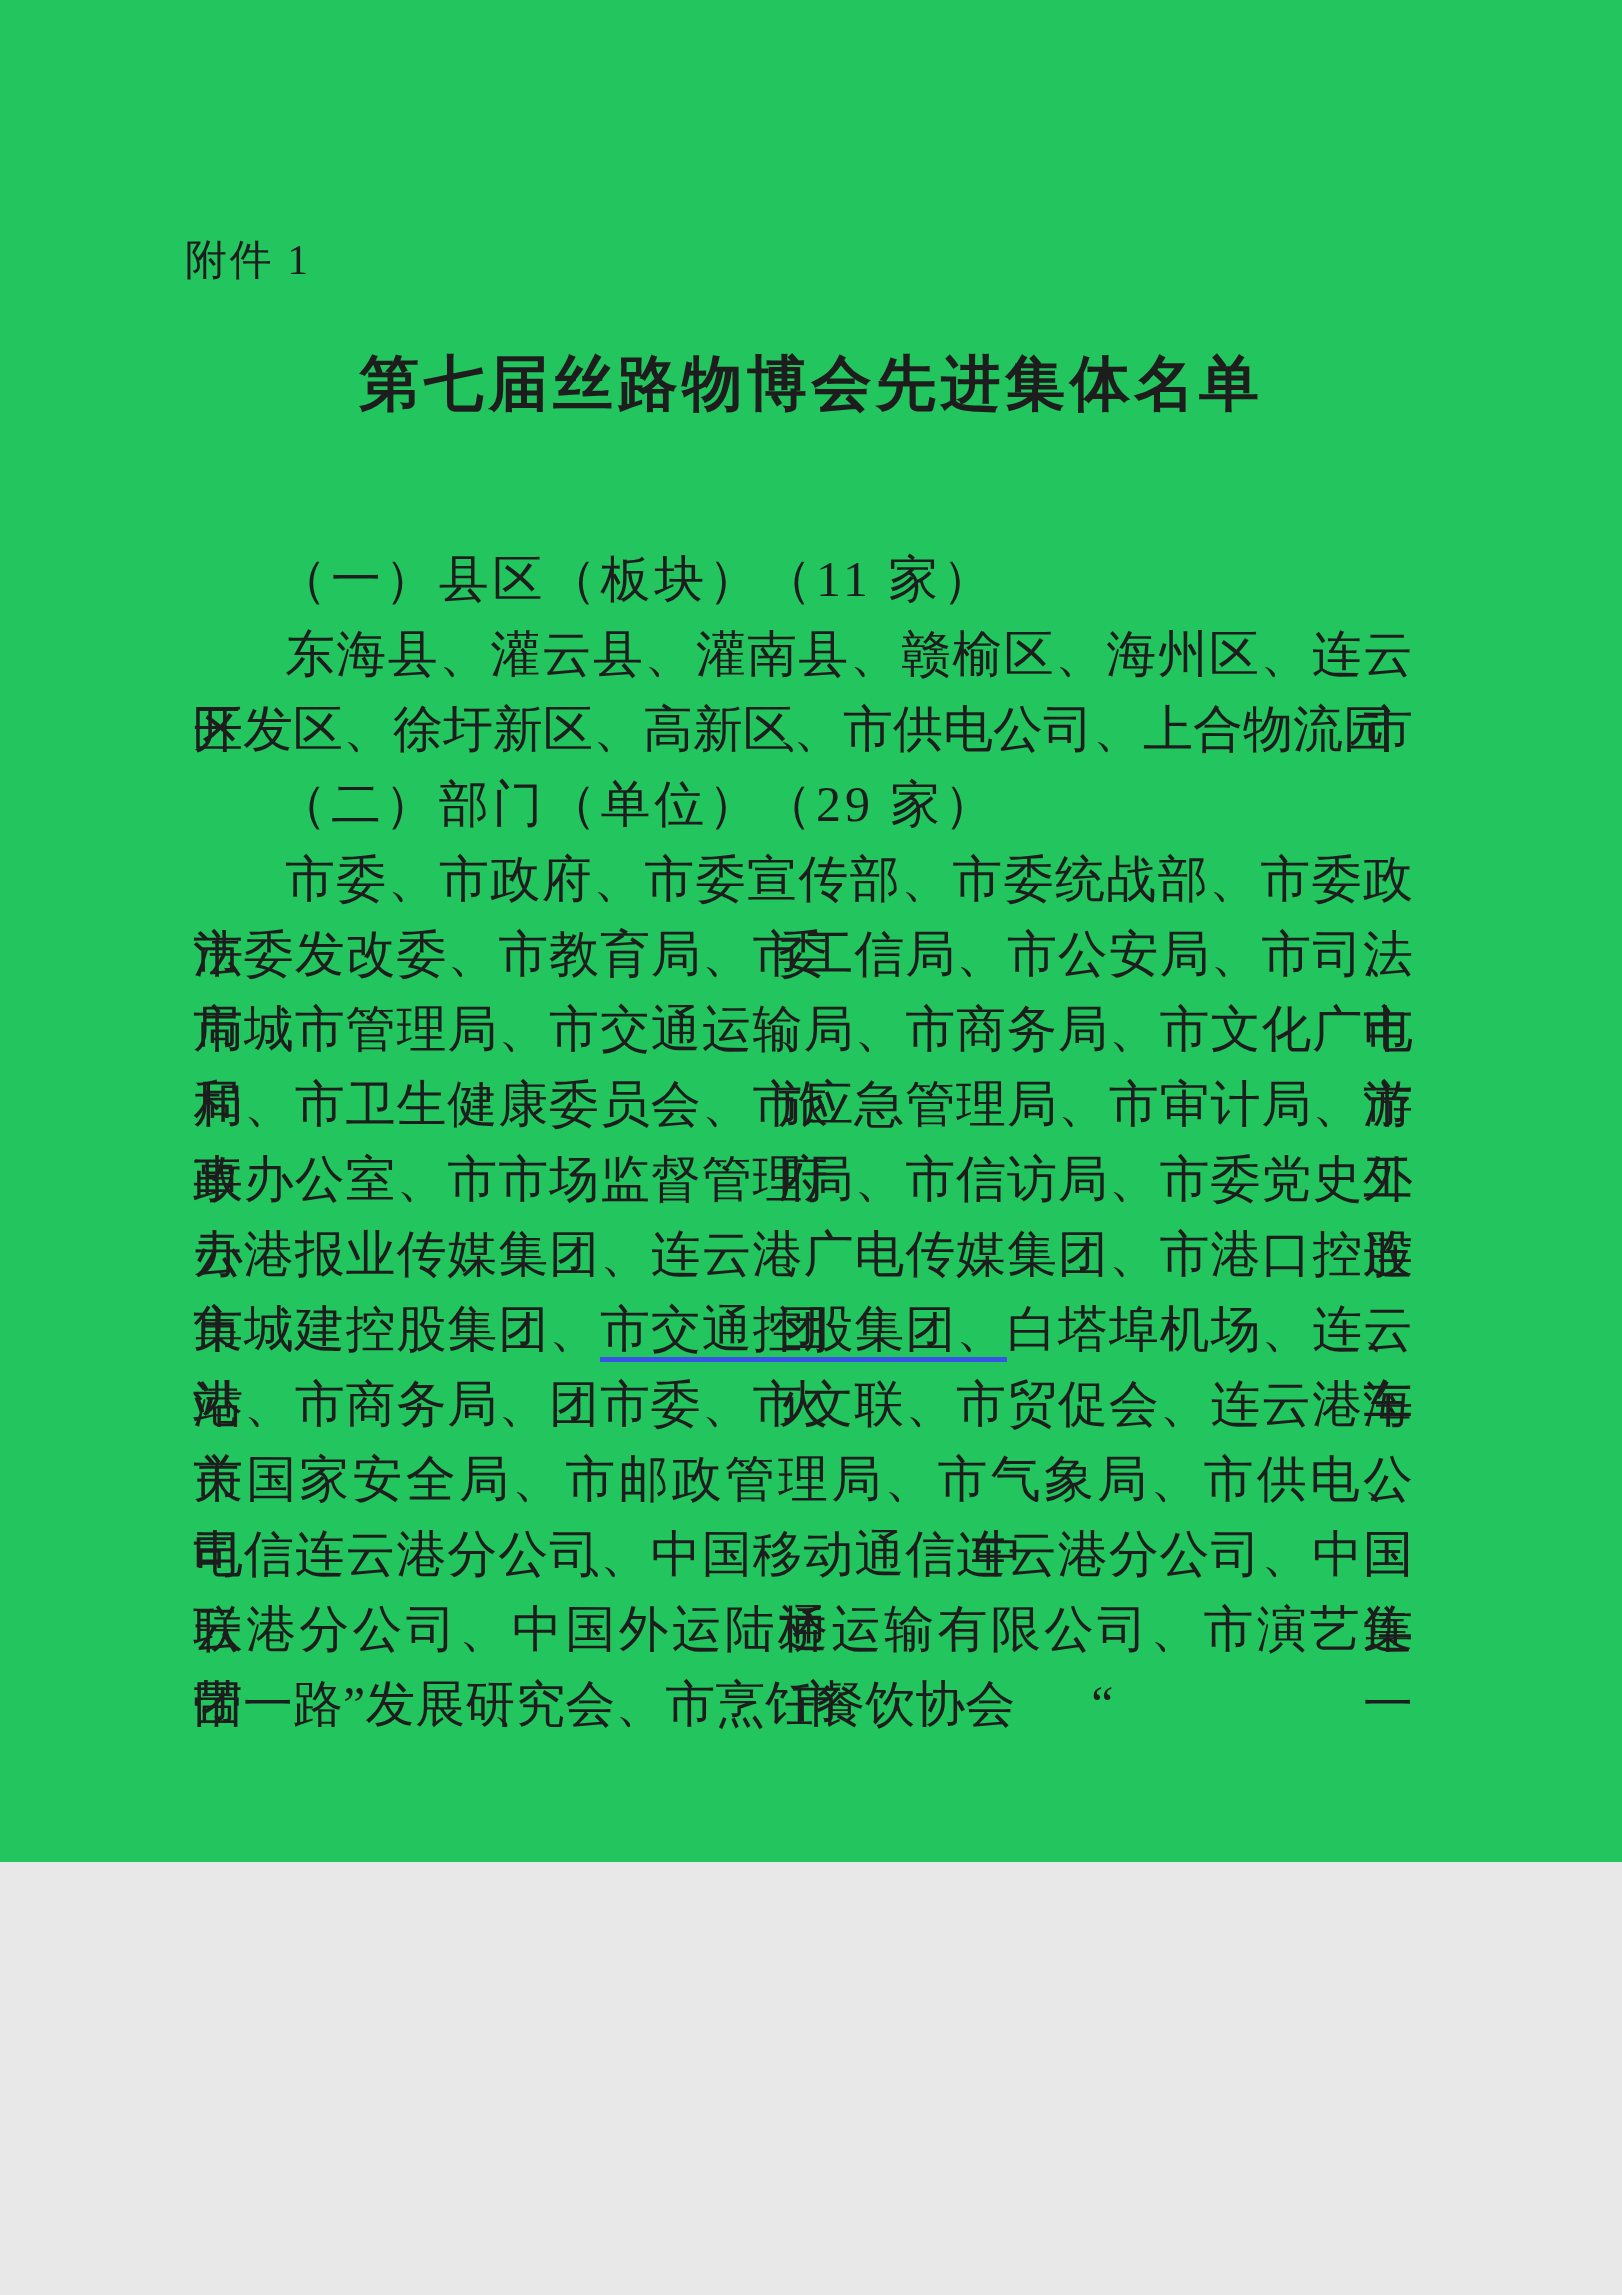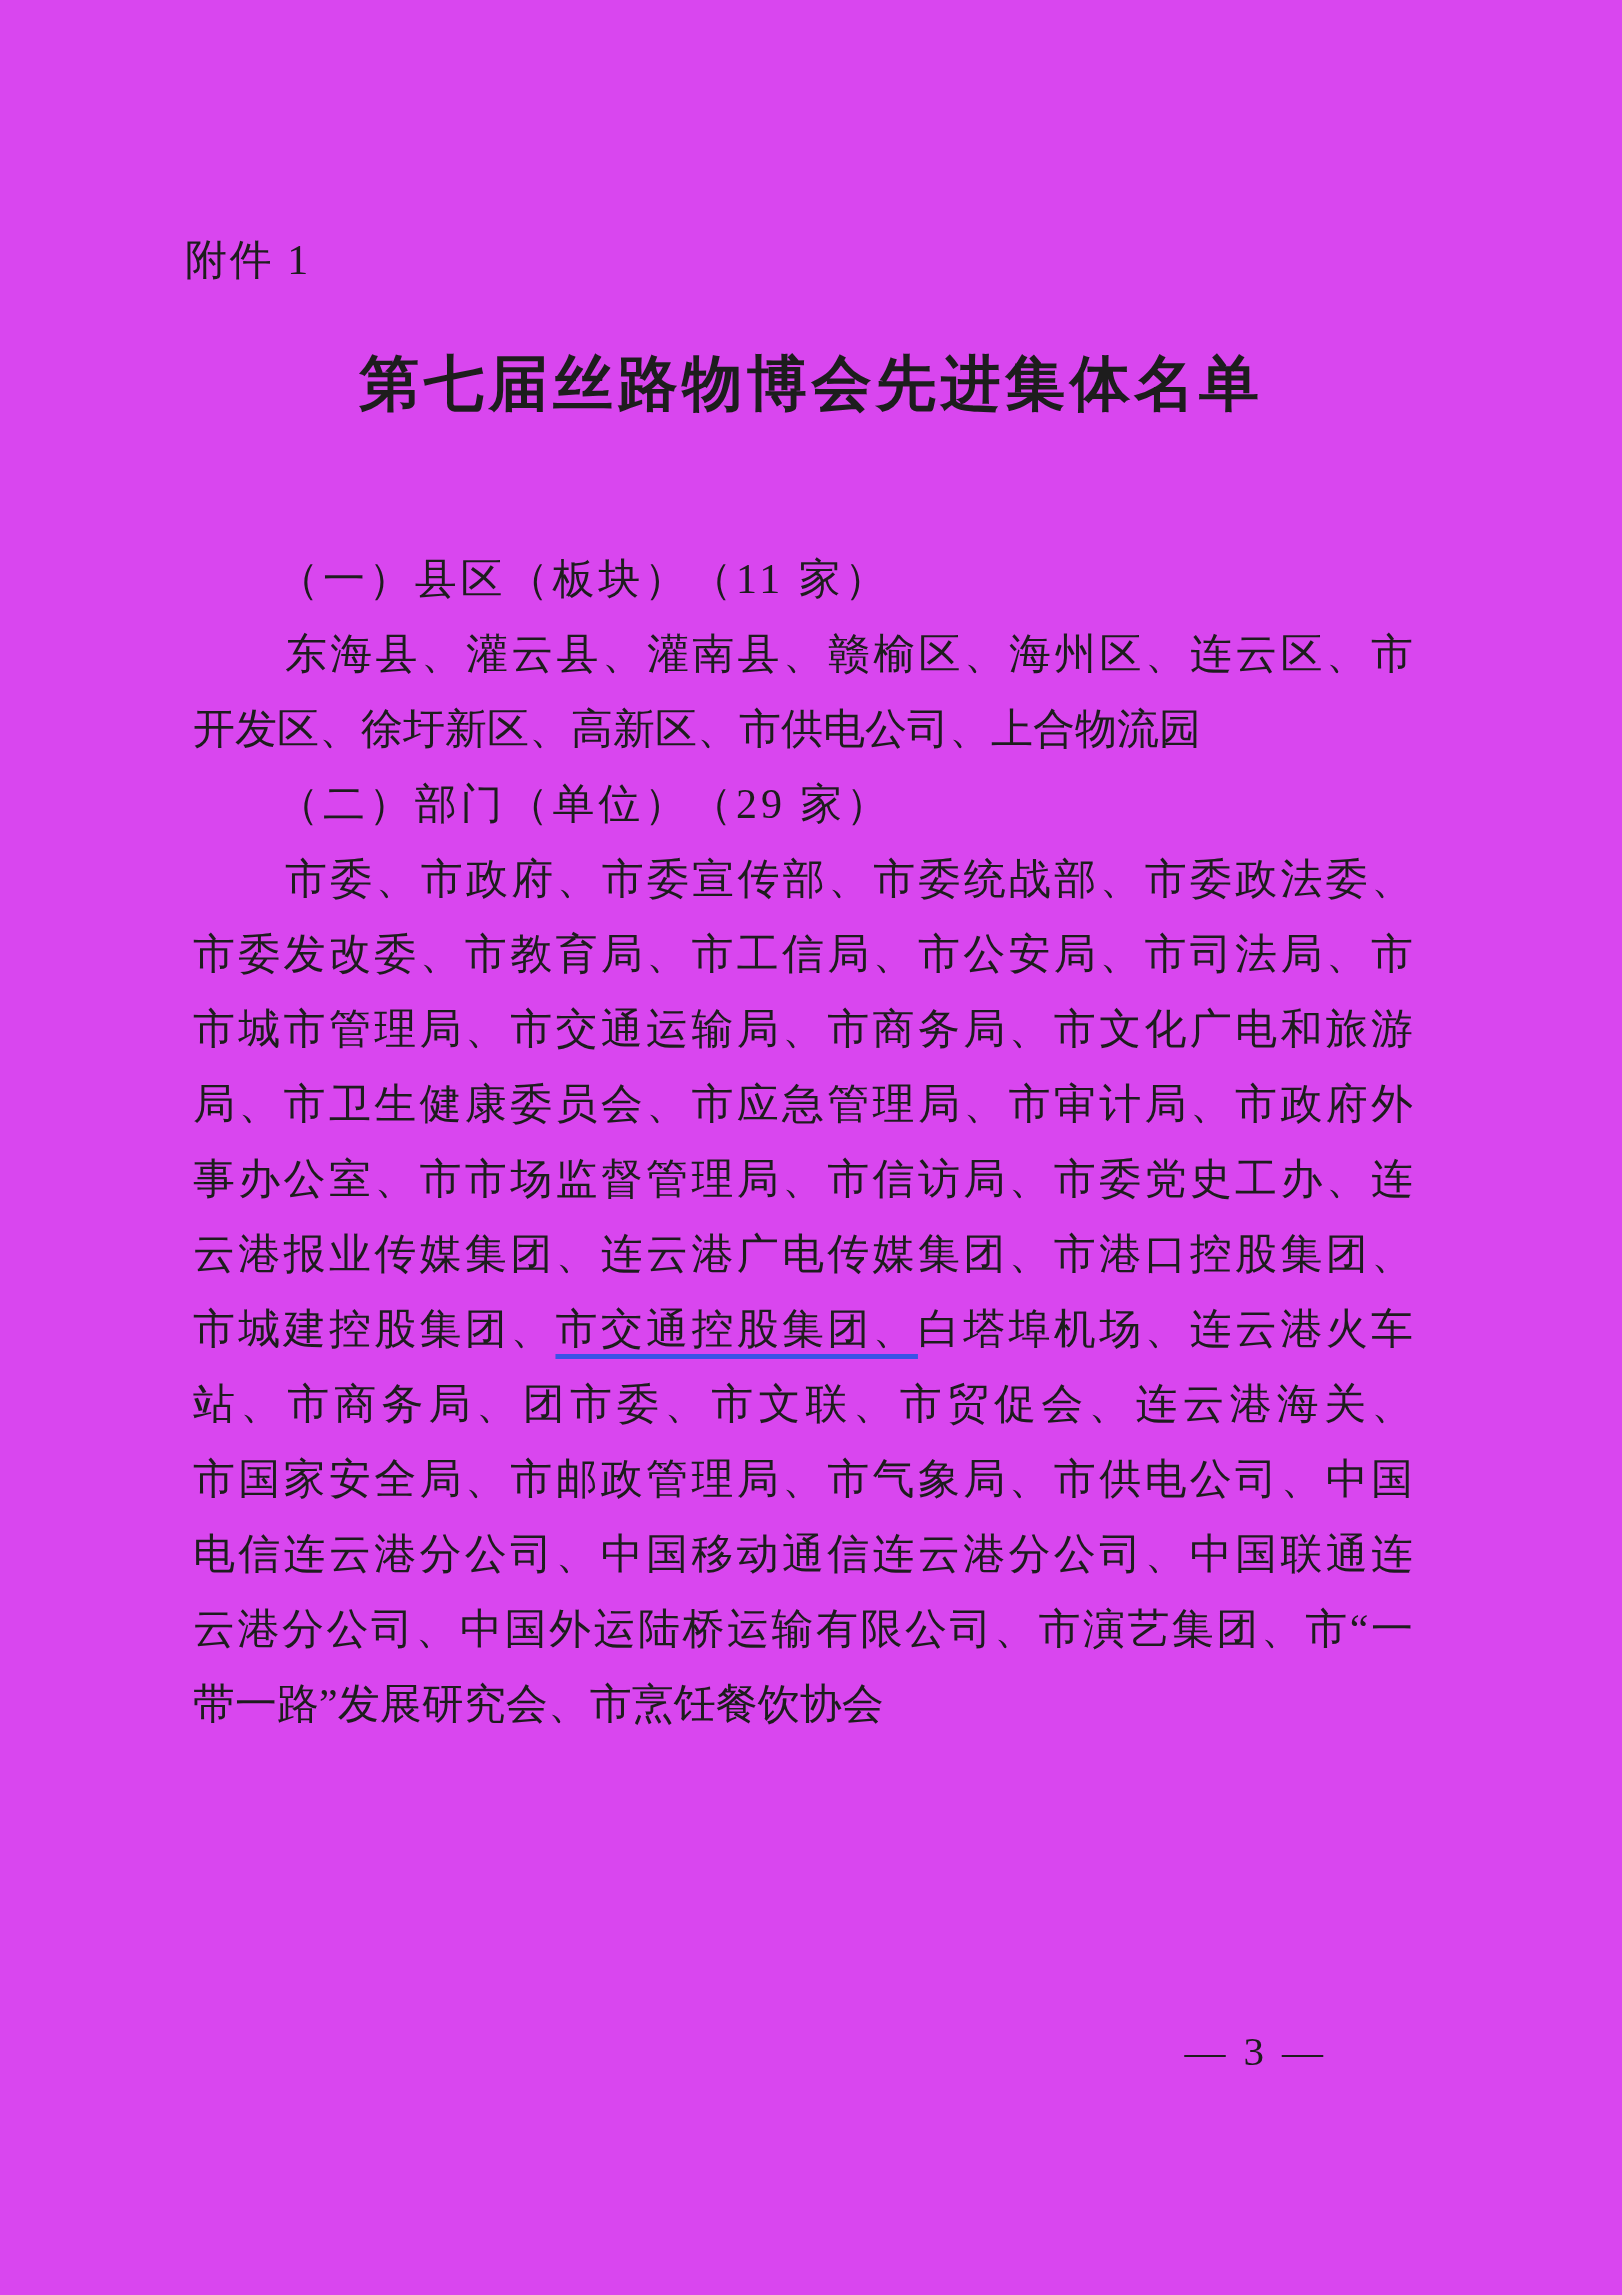--- a/index.html
+++ b/index.html
@@ -3,23 +3,23 @@
 <meta charset="utf-8">
 <style>
   html, body {
     margin: 0;
     padding: 0;
     background: #e8e8e8;
   }
   .page {
     position: relative;
     width: 1623px;
-    height: 2295px;
+    height: 1862px;
     margin: 0 auto;
-    background: #d946ef;
+    background: #22c55e;
     font-family: "Liberation Serif", "DejaVu Serif", serif;
     color: #1d1d1d;
     overflow: hidden;
   }
   .attachment-label {
     position: absolute;
     left: 185px;
     top: 235px;
     font-size: 42px;
     line-height: 1.2;
@@ -34,21 +34,21 @@
     font-size: 60px;
     font-weight: bold;
     letter-spacing: 4.6px;
     line-height: 1.3;
   }
   .content {
     position: absolute;
     left: 193px;
     top: 542px;
     width: 1220px;
-    font-size: 42px;
+    font-size: 50px;
     line-height: 75px;
   }
   .line {
     height: 75px;
     white-space: nowrap;
     text-align: left;
   }
   .line.just {
     white-space: normal;
     text-align: justify;

